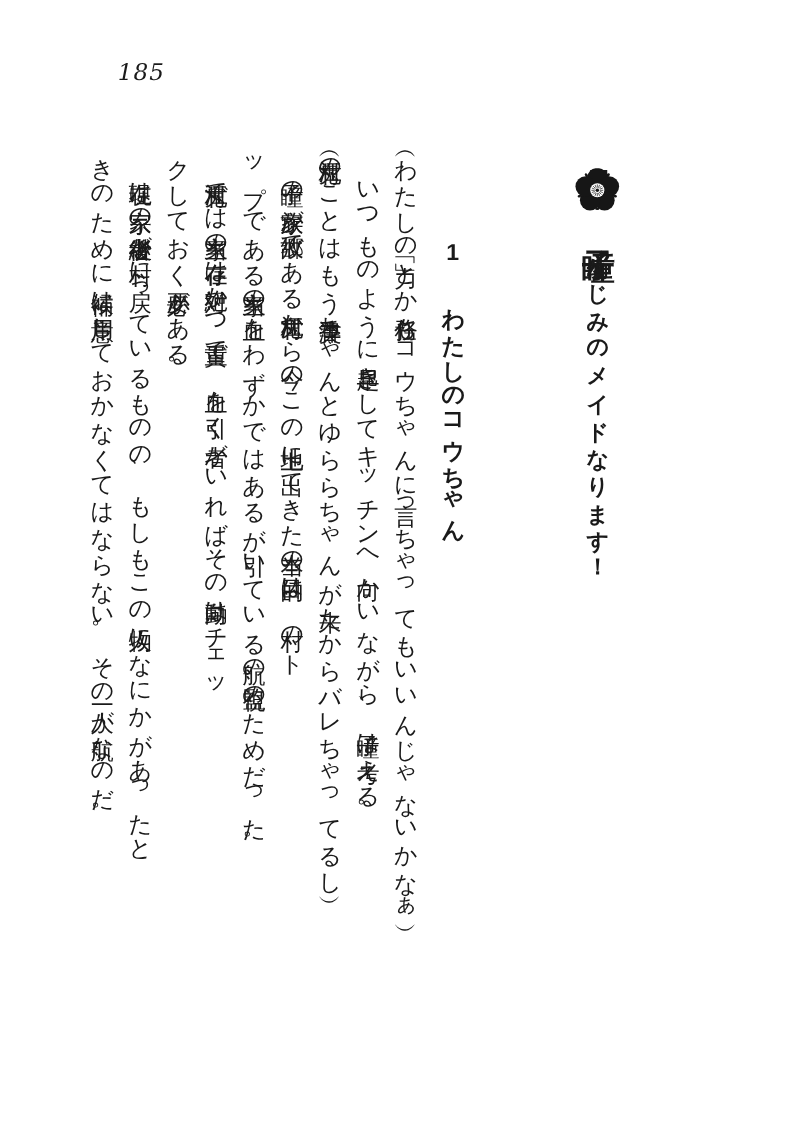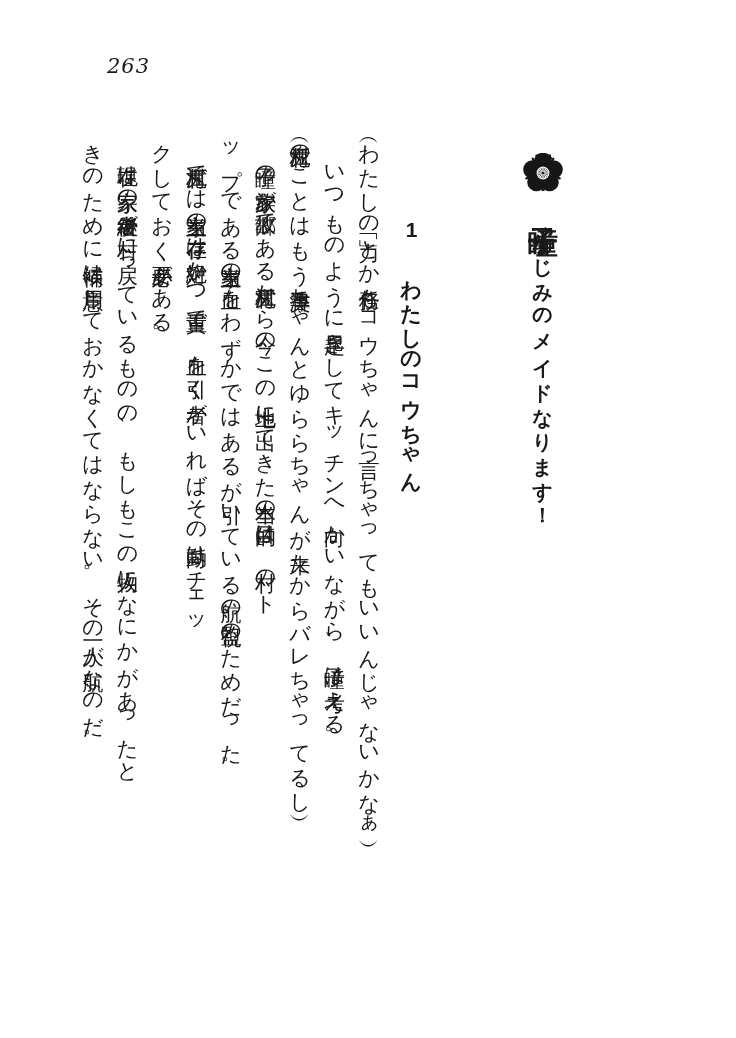--- a/index.html
+++ b/index.html
@@ -101,21 +101,21 @@
     display: block;
     white-space: nowrap;
   }
   .line.indent { padding-top: 21px; }
 </style>
 </head>
 <body>
 
 <div class="book-page">
 
-  <div class="page-number">263</div>
+  <div class="page-number">185</div>
 
   <div class="chapter-col">
     <span class="chapter-label">第四章</span><span class="ornament"><svg width="42" height="40" viewBox="0 0 100 100" aria-hidden="true">
         <g fill="#161616">
           <circle cx="50" cy="22" r="23"></circle>
           <circle cx="76.6" cy="41.3" r="23"></circle>
           <circle cx="66.5" cy="72.7" r="23"></circle>
           <circle cx="33.5" cy="72.7" r="23"></circle>
           <circle cx="23.4" cy="41.3" r="23"></circle>
           <ellipse cx="74.7" cy="16.0" rx="5" ry="3" transform="rotate(-54 74.7 16)"></ellipse>

